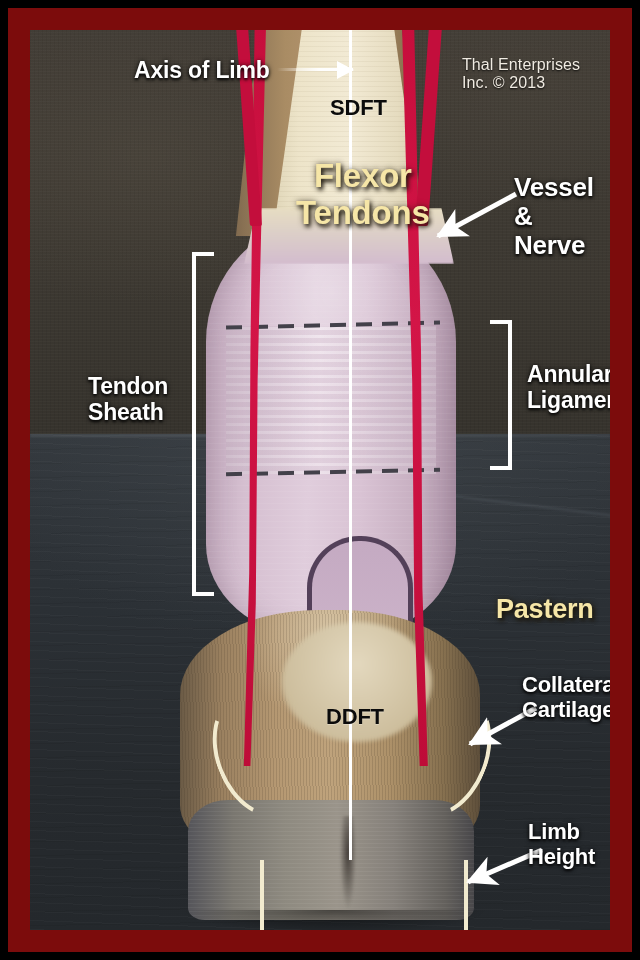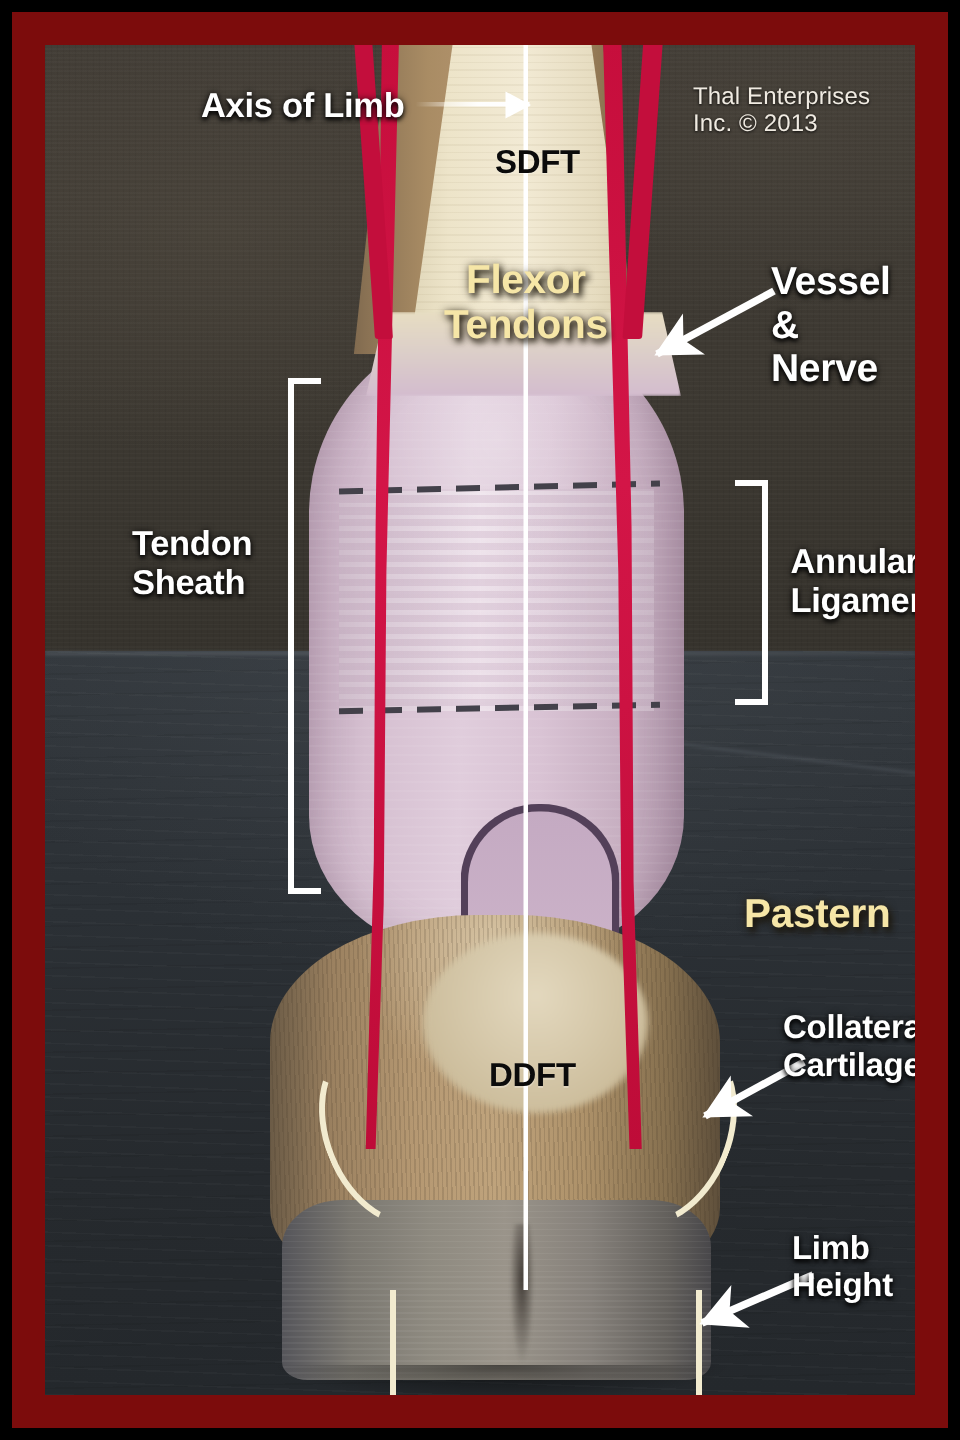--- a/index.html
+++ b/index.html
@@ -262,23 +262,23 @@
   }
   .lbl-black{
     color:#0B0B0B;
     text-shadow:0 1px 0 rgba(255,255,255,.28);
   }
 
   #axis-of-limb     { left:104px; top:28px;  font-size:23px; }
   #copyright        { left:420px; top:26px;  font-size:16px; font-weight:normal; color:#F0EBE2;
                       text-shadow:0 1px 2px rgba(0,0,0,.9); letter-spacing:.1px;margin-left:12px; }
   #sdft             { left:300px; top:66px;  font-size:22px; }
-  #flexor-tendons   { left:266px; top:128px; font-size:27px; text-align:center;margin-top:13px; }
+  #flexor-tendons   { left:266px; top:128px; font-size:33px; text-align:center; }
   #vessel-nerve     { left:484px; top:143px; font-size:26px; }
-  #tendon-sheath    { left:58px;  top:320px; font-size:23px; }
+  #tendon-sheath    { left:58px;  top:344px; font-size:23px; }
   #annular-ligament { left:497px; top:332px; font-size:23px; }
   #pastern          { left:466px; top:564px; font-size:27px; }
   #ddft             { left:296px; top:643px; font-size:22px;margin-top:32px; }
   #collateral       { left:492px; top:643px; font-size:22px; }
   #heel-height      { left:498px; top:790px; font-size:22px; }
 </style>
 </head>
 <body>
 
 <div id="root">

